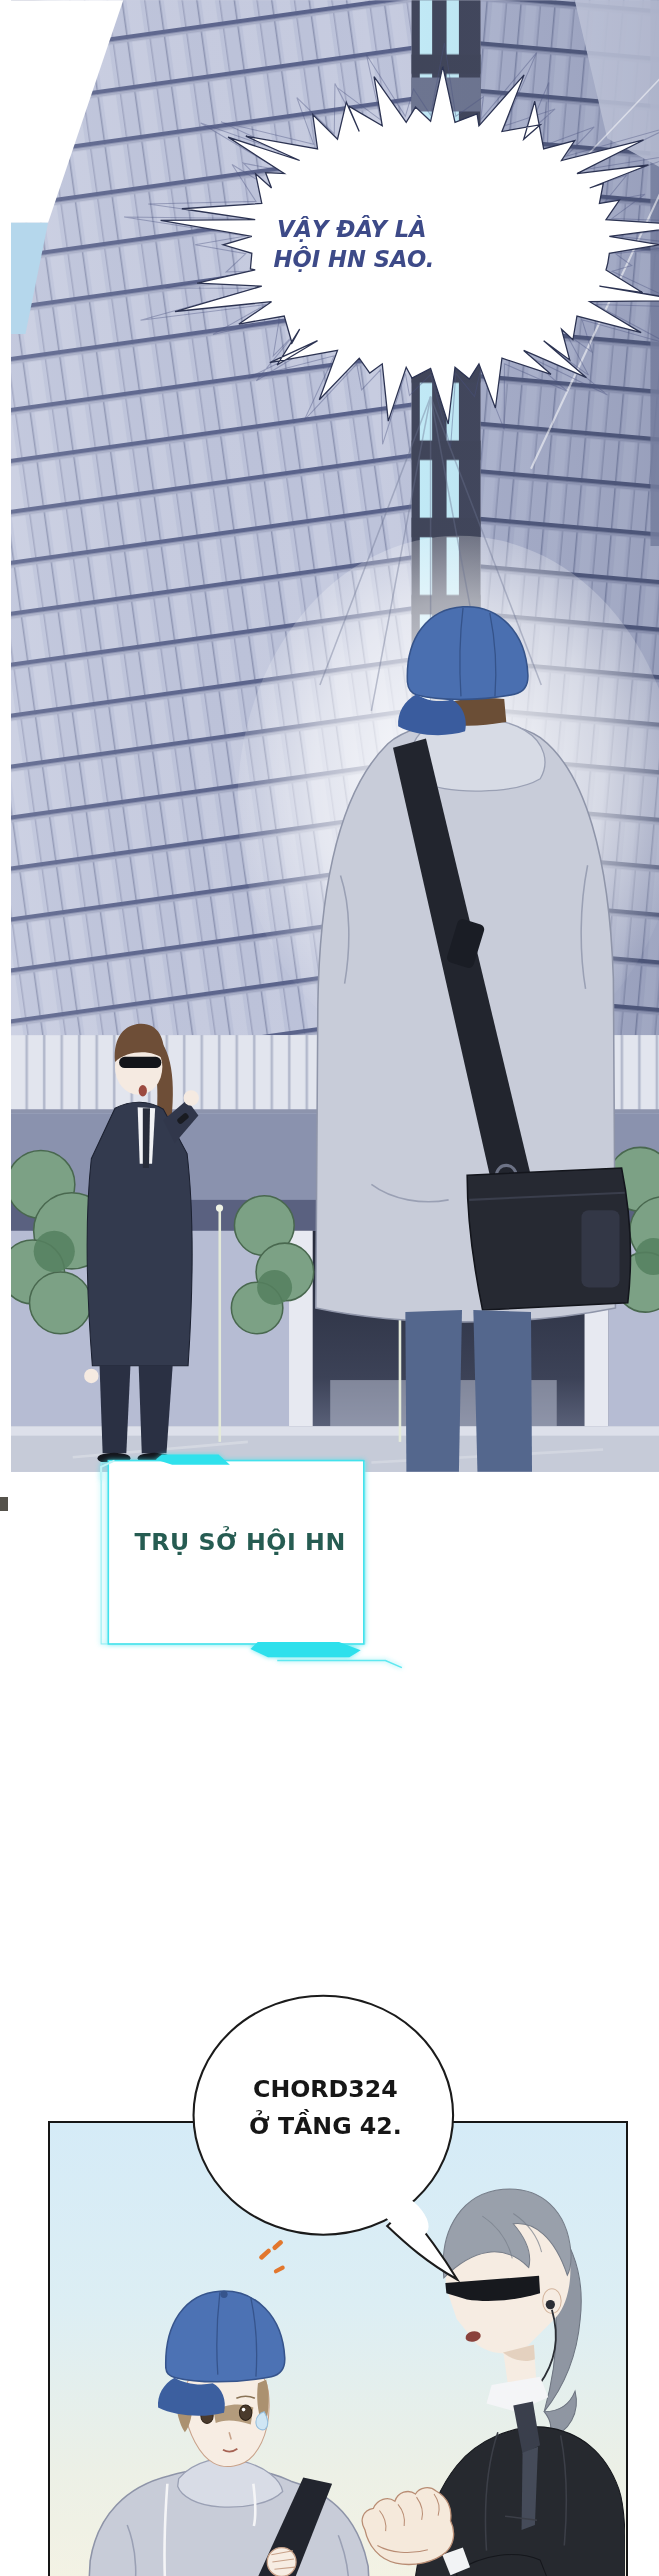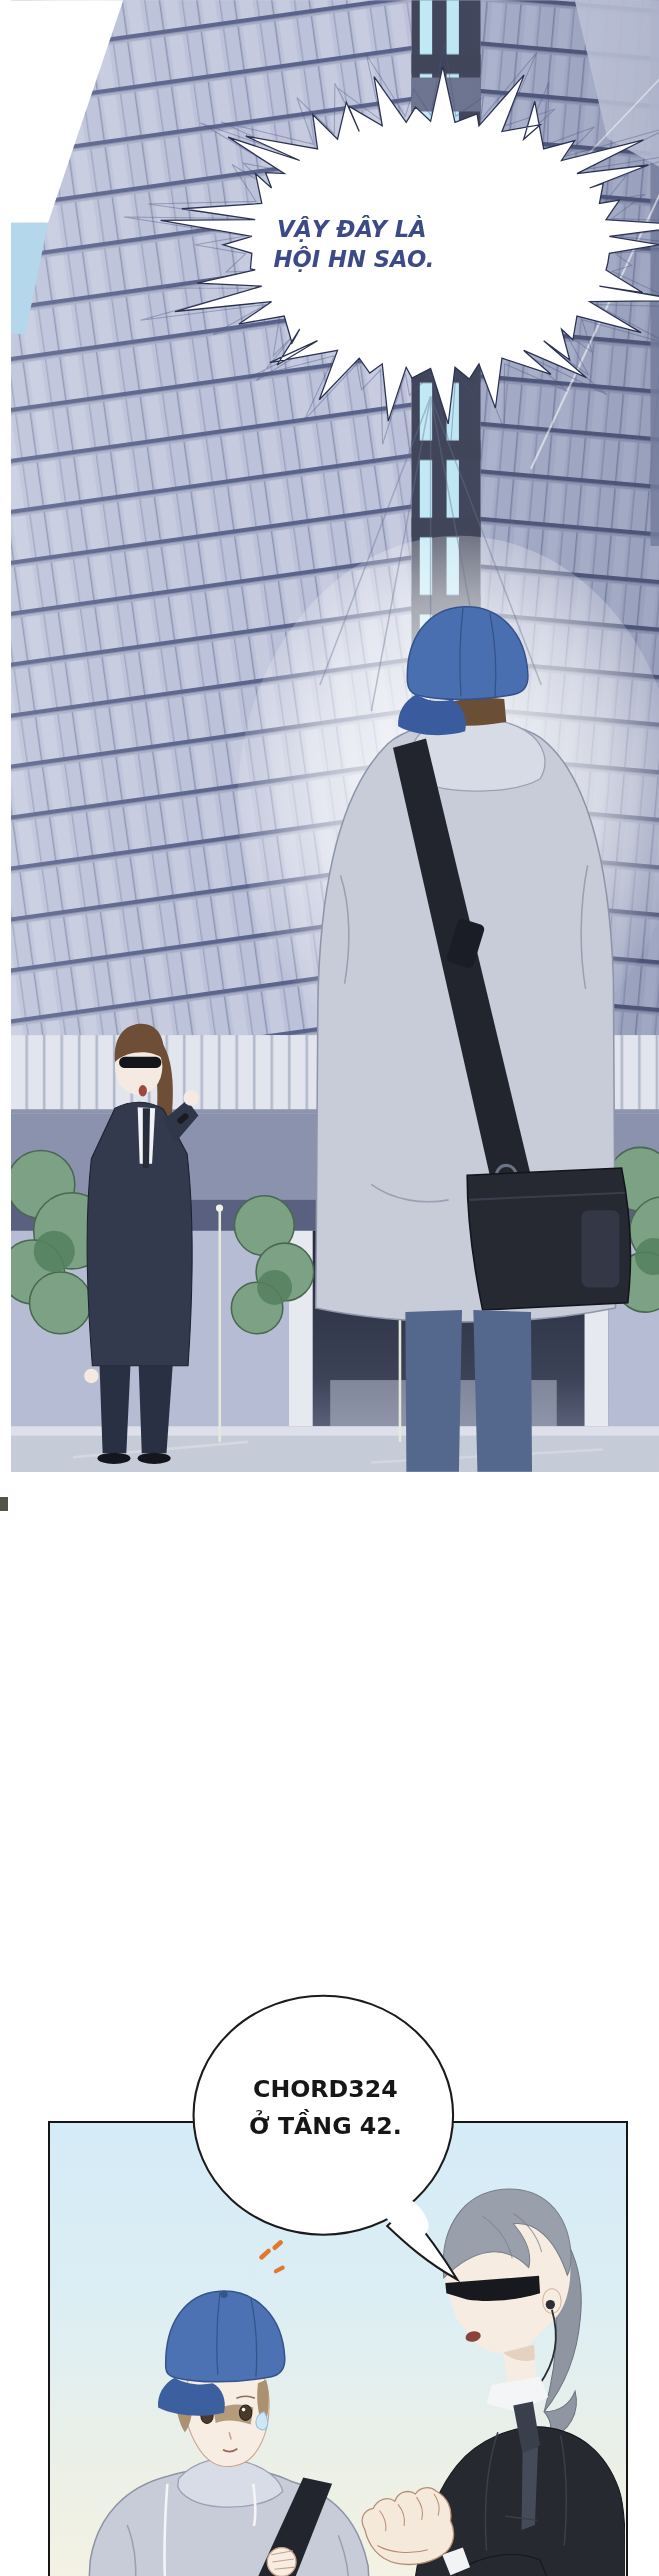--- a/index.html
+++ b/index.html
@@ -193,20 +193,31 @@
         <polygon fill="none" stroke="#4a5280" stroke-width="2" opacity="0.4" points="1320.0,475.0 1174.2,492.2 1205.7,515.2 1167.5,526.3 1282.6,580.2 1154.2,559.4 1376.6,597.7 1134.6,590.9 1279.1,668.0 1109.1,620.3 1128.7,683.7 1078.1,647.0 1121.6,727.9 1042.2,670.5 1158.6,766.8 1002.1,690.3 1080.3,759.4 958.4,706.1 957.9,833.5 912.1,717.7 900.4,769.8 864.0,724.7 853.8,868.5 815.0,727.0 774.0,767.6 766.0,724.7 721.7,862.3 717.9,717.7 680.9,756.7 671.6,706.1 569.7,815.4 627.9,690.3 460.6,733.8 587.8,670.5 476.5,739.0 551.9,647.0 509.4,690.7 520.9,620.3 392.4,649.0 495.4,590.9 251.6,621.5 475.8,559.4 300.3,558.9 462.5,526.3 417.8,527.8 455.8,492.2 357.7,475.0 455.8,457.8 219.8,421.0 462.5,423.7 266.6,395.7 475.8,390.6 429.3,318.9 495.4,359.1 451.3,316.4 520.9,329.7 368.5,238.3 551.9,303.0 407.8,236.2 587.8,279.5 555.2,188.9 627.9,259.7 629.2,161.5 671.6,243.9 633.5,169.6 717.9,232.3 690.4,105.6 766.0,225.3 781.8,172.2 815.0,223.0 841.9,82.9 864.0,225.3 917.5,187.5 912.1,232.3 1021.1,101.6 958.4,243.9 1056.9,211.1 1002.1,259.7 1044.6,159.6 1042.2,279.5 1132.8,246.0 1078.1,303.0 1284.3,244.5 1109.1,329.7 1295.1,299.6 1134.6,359.1 1195.6,339.9 1154.2,390.6 1231.3,376.8 1167.5,423.7 1391.9,432.2 1174.2,457.8"></polygon>
         <polygon fill="#ffffff" stroke="#2c3352" stroke-width="2.5" points="1260.0,475.0 1162.2,491.4 1159.2,510.5 1155.7,523.8 1227.1,568.0 1142.9,555.4 1309.9,583.5 1124.0,585.4 1223.9,645.6 1099.3,613.4 1091.4,659.5 1069.3,638.8 1085.2,698.6 1034.6,661.2 1117.8,733.0 995.8,680.1 1048.8,726.5 953.6,695.1 940.9,791.9 908.9,706.1 890.2,735.6 862.4,712.8 849.2,822.9 815.0,715.0 778.8,733.7 767.6,712.8 732.8,817.4 721.1,706.1 696.8,724.1 676.4,695.1 598.8,776.0 634.2,680.1 502.7,703.8 595.4,661.2 516.7,708.4 560.7,638.8 545.7,665.7 530.7,613.4 442.6,628.8 506.0,585.4 318.5,604.5 487.1,555.4 361.4,549.2 474.3,523.8 465.0,521.7 467.8,491.4 412.1,475.0 467.8,458.6 290.6,427.3 474.3,426.2 331.8,404.9 487.1,394.6 475.1,337.0 506.0,364.6 494.5,334.8 530.7,336.6 421.6,265.8 560.7,311.2 456.1,263.9 595.4,288.8 586.1,222.0 634.2,269.9 651.3,197.9 676.4,254.9 655.1,205.0 721.1,243.9 705.2,148.4 767.6,237.2 785.7,207.4 815.0,235.0 838.7,128.3 862.4,237.2 905.3,220.8 908.9,243.9 996.6,144.9 953.6,254.9 1028.1,241.7 995.8,269.9 1017.3,196.1 1034.6,288.8 1095.0,272.6 1069.3,311.2 1228.6,271.3 1099.3,336.6 1238.1,319.9 1124.0,364.6 1150.4,355.6 1142.9,394.6 1181.8,388.2 1155.7,426.2 1323.4,437.2 1162.2,458.6"></polygon>
         <text class="dlg" x="662" y="460" text-anchor="middle" font-size="44" font-style="italic" fill="#3d4a88" stroke="#ffffff" stroke-width="5" paint-order="stroke">VẬY ĐÂY LÀ</text>
         <text class="dlg" x="666" y="518" text-anchor="middle" font-size="44" font-style="italic" fill="#3d4a88" stroke="#ffffff" stroke-width="5" paint-order="stroke">HỘI HN SAO.</text>
       </g>
     </svg>
   </section>
 
   <div id="edge-tab"></div>
 
+  <div id="caption-box">
+    <svg width="309" height="222" viewBox="0 0 600 430">
+      <rect x="8" y="26" width="512" height="352" fill="none" stroke="#8feef3" stroke-width="2"></rect>
+      <rect x="22" y="22" width="496" height="356" fill="#ffffff" stroke="#43e2ec" stroke-width="3"></rect>
+      <path d="M126,10 L236,10 L258,30 L146,30 L114,20 Z" fill="#30e1ec"></path>
+      <path d="M312,374 L470,374 L512,390 L490,404 L332,404 L298,388 Z" fill="#2ee0ec"></path>
+      <path d="M350,410 L560,410 L592,424" fill="none" stroke="#5fe8f0" stroke-width="3"></path>
+      <path d="M8,60 L8,34 L34,22" fill="none" stroke="#bdf3f6" stroke-width="4"></path>
+      <text class="dlg" x="278" y="196" text-anchor="middle" font-size="46" fill="#265c52" letter-spacing="1">TRỤ SỞ HỘI HN</text>
+    </svg>
+  </div>
 
   <section class="panel" id="panel2">
     <svg width="575" height="513" viewBox="0 0 1117 995">
 
       <g>
         <path d="M70,995 L78,850 C92,760 150,705 230,685 C285,668 305,672 335,685 C372,668 420,672 468,695 C552,720 600,772 618,860 L625,995 Z" fill="#c8ccd8" stroke="#8e94a8" stroke-width="3"></path>
         <path d="M320,660 L365,660 L362,702 L325,702 Z" fill="#eedac7"></path>
         <path d="M250,690 C280,655 330,645 370,655 C420,667 448,692 452,715 C430,738 380,748 330,745 C285,742 255,725 248,705 Z" fill="#d8dce6" stroke="#9aa0b4" stroke-width="2.5"></path>
         <path d="M228,700 C222,780 220,860 226,935 M395,700 C400,740 400,765 396,782" fill="none" stroke="#f5f5f7" stroke-width="5"></path>
         <polygon points="492,688 548,700 432,995 352,995" fill="#22252e"></polygon>

